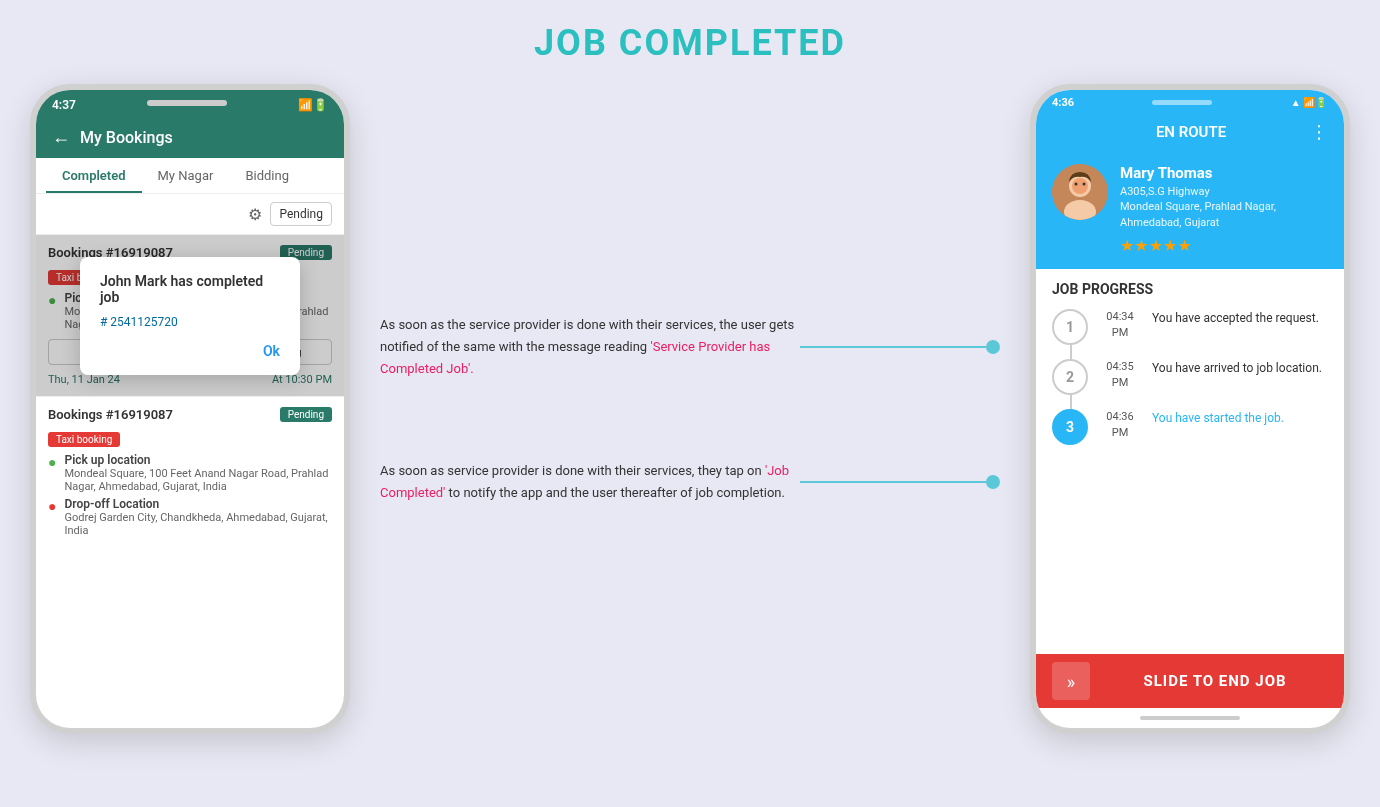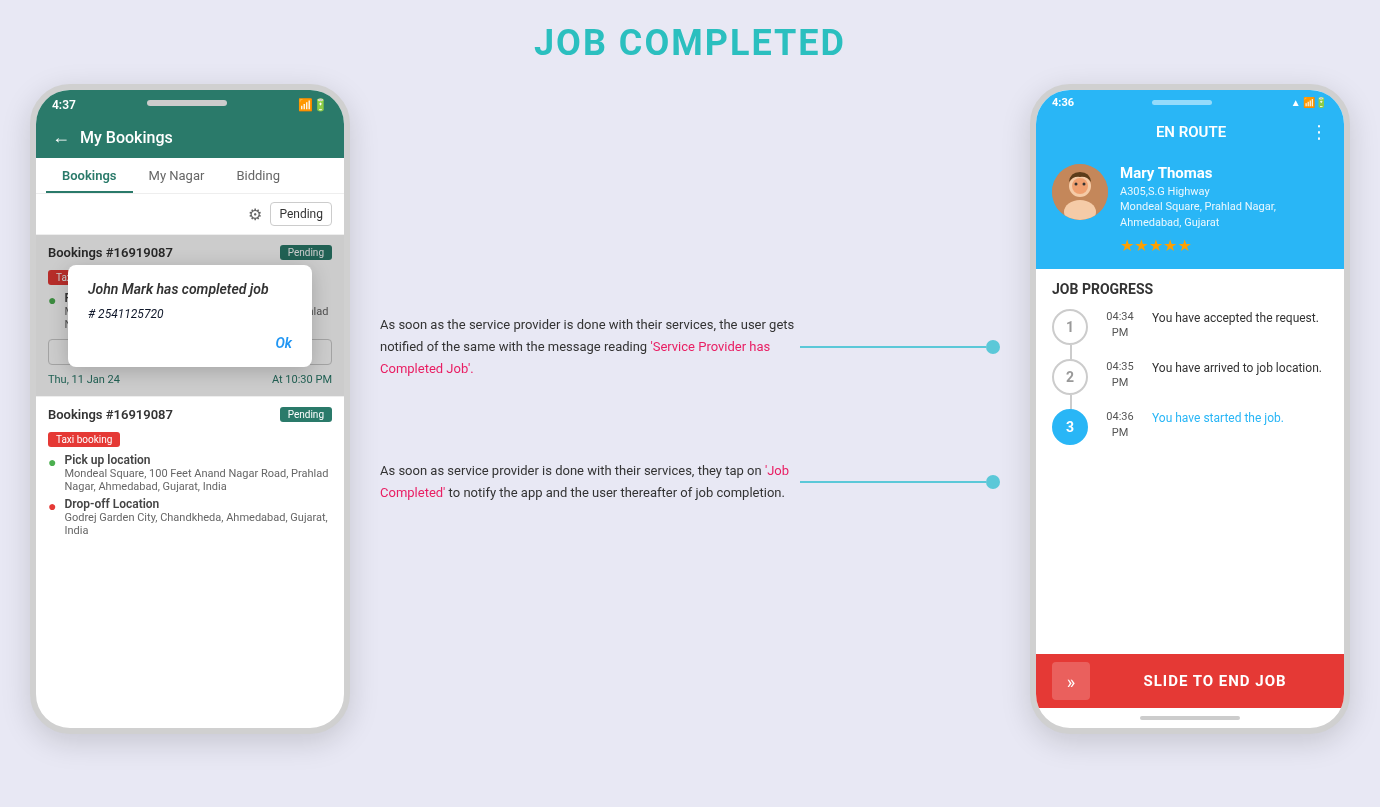--- a/index.html
+++ b/index.html
@@ -227,35 +227,34 @@
       display: flex;
       align-items: center;
       justify-content: center;
       z-index: 10;
     }
 
     .dialog-box {
       background: white;
       border-radius: 8px;
       padding: 16px 20px;
-      width: 244px;
+      width: 220px;
       box-shadow: 0 4px 20px rgba(0,0,0,0.2);
-      font-style: italic;
     }
 
     .dialog-title {
       font-size: 14px;
       font-weight: 600;
       color: #333;
       margin-bottom: 8px;
     }
 
     .dialog-text {
       font-size: 12px;
-      color: #0f172a;
+      color: #0369a1;
       margin-bottom: 12px;
       line-height: 1.5;
     }
 
     .dialog-ok {
       text-align: right;
       color: #2196f3;
       font-size: 14px;
       font-weight: 600;
       cursor: pointer;
@@ -479,21 +478,21 @@
       <div class="notch"></div>
       <span>📶🔋</span>
     </div>
 
     <div class="left-header">
       <span class="back-arrow">←</span>
       <span class="title">My Bookings</span>
     </div>
 
     <div class="tabs-bar">
-      <div class="tab active">Bookings</div>
+      <div class="tab active">Completed</div>
       <div class="tab">My Nagar</div>
       <div class="tab">Bidding</div>
     </div>
 
     <div class="filter-bar">
       <span class="filter-icon">⚙</span>
       <div class="pending-select">Pending</div>
     </div>
 
     <div class="booking-card" style="position:relative;">

